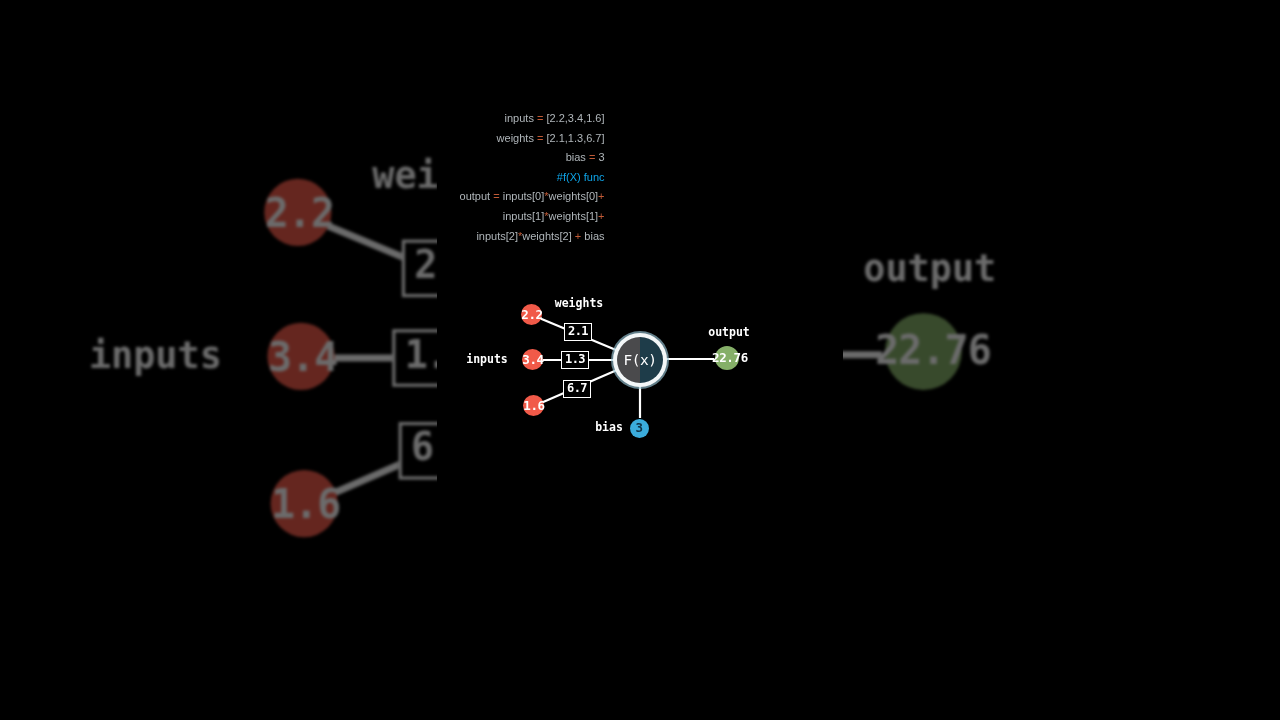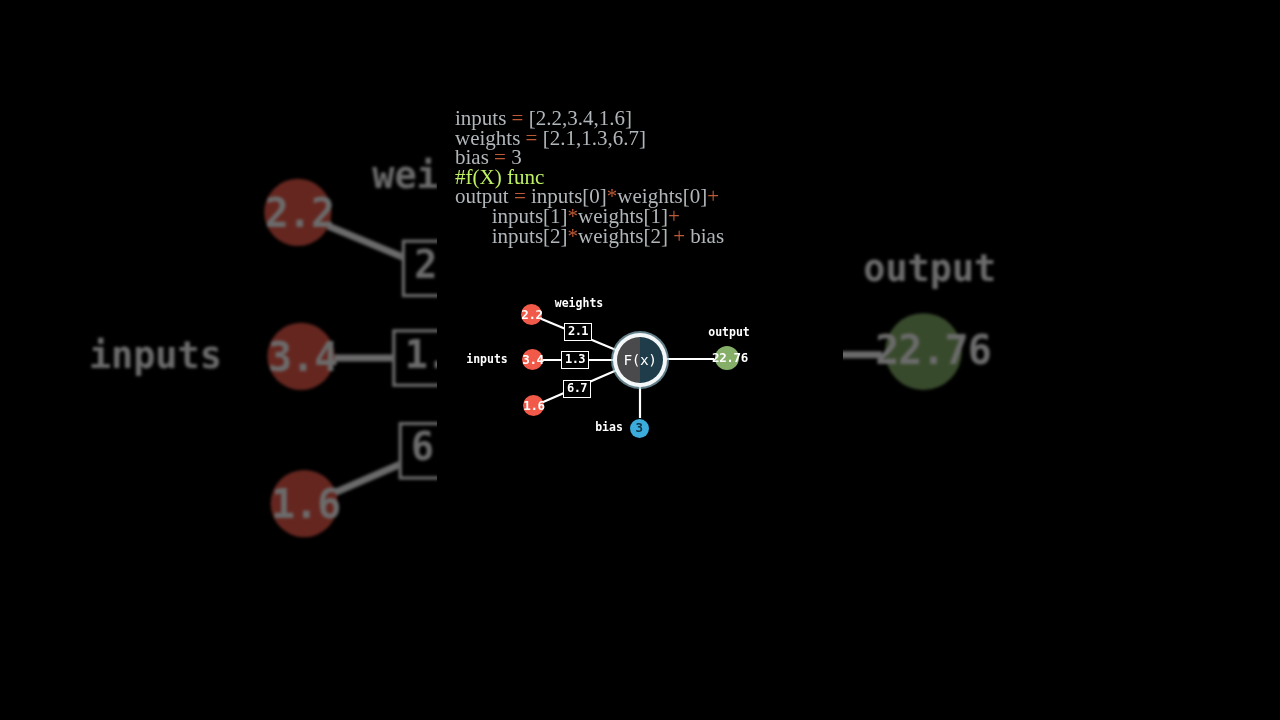--- a/index.html
+++ b/index.html
@@ -25,26 +25,26 @@
   }
   .video-strip{
     position:absolute;left:437px;top:0;width:406px;height:720px;
     background:#000;z-index:1;
   }
   .content{position:absolute;inset:0;z-index:2;}
   .bg-layer .content{z-index:0;}
   
   .code{
     position:absolute;left:455px;top:109px;
-    font-family:Liberation Serif, serif;
-    font-size:21px;line-height:19.6px;white-space:pre;
+    font-family:Liberation Sans, sans-serif;
+    font-size:11px;line-height:19.6px;white-space:pre;text-align:right;
   }
   .c-id{color:#b0b6ba;}
   .c-op{color:#c05a36;}
-  .c-cm{color:#bef264;}
+  .c-cm{color:#0ea5e9;}
   
   .dlabel{
     position:absolute;color:#fff;font-size:11.5px;font-weight:600;
     text-align:center;line-height:14px;
   }
   .node{position:absolute;border-radius:50%;}
   .node-val{
     position:absolute;color:#fff;font-size:12.5px;font-weight:700;
     text-align:center;line-height:14px;letter-spacing:-0.3px;
   }

